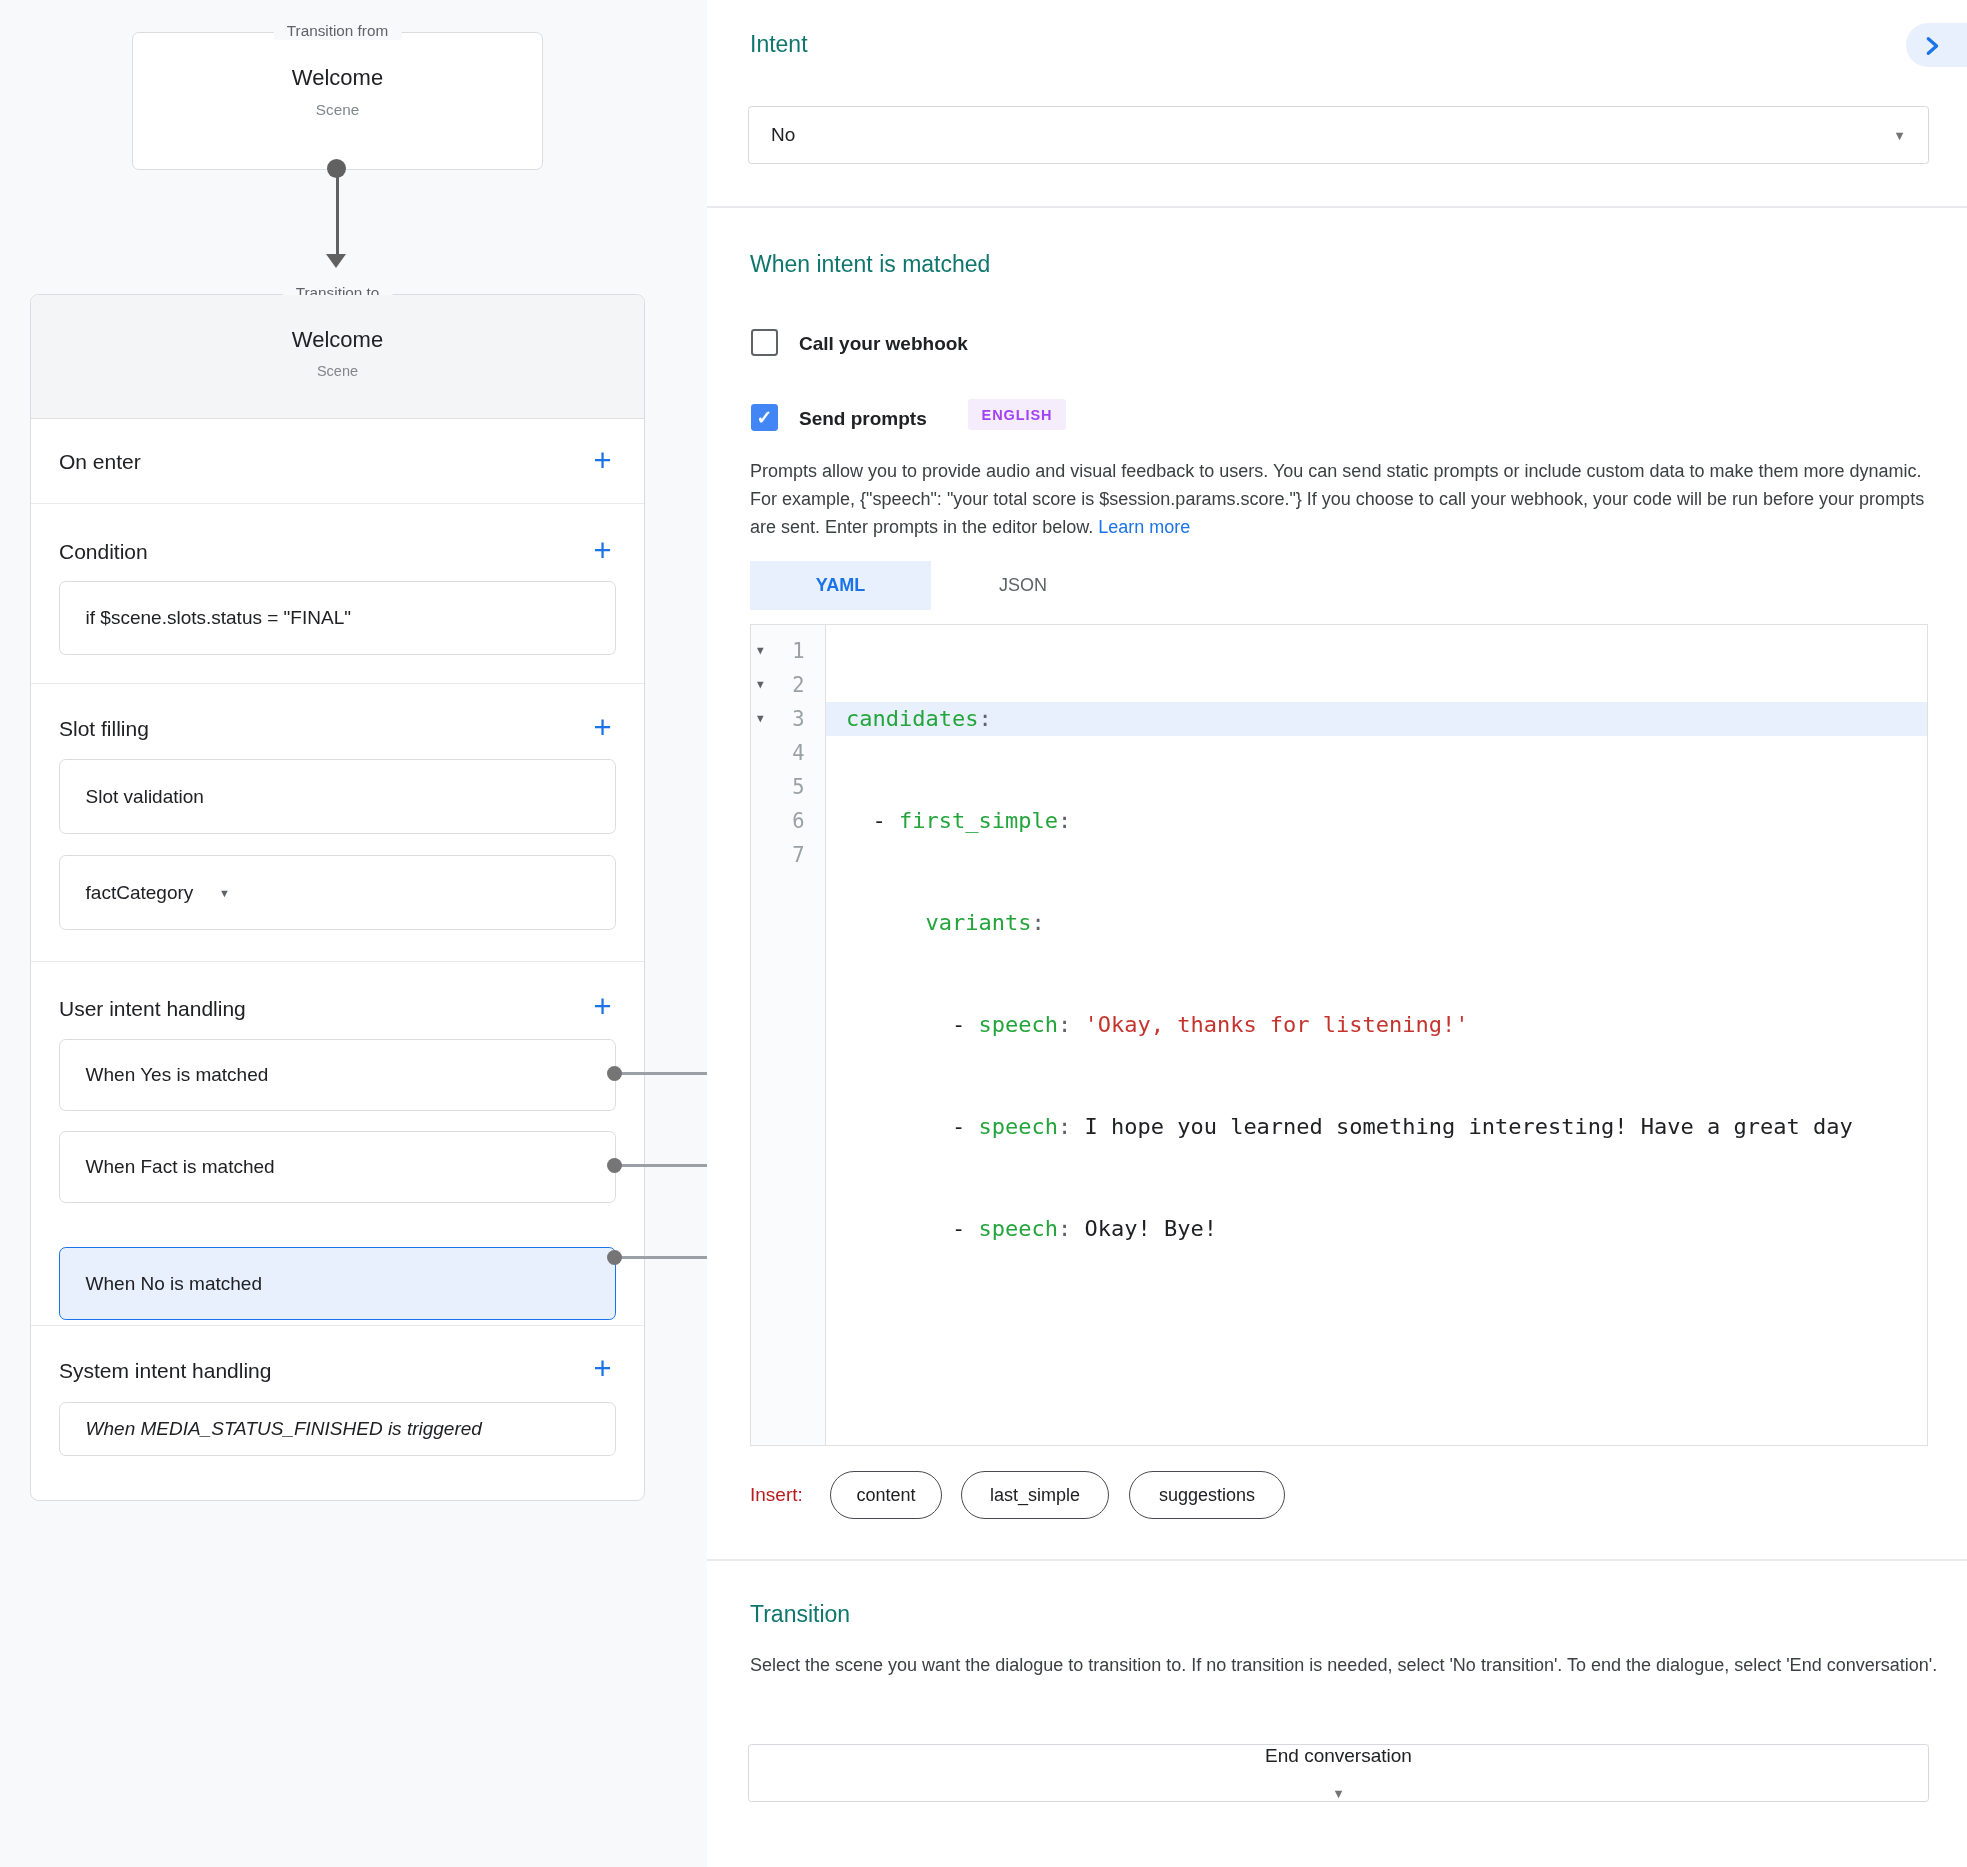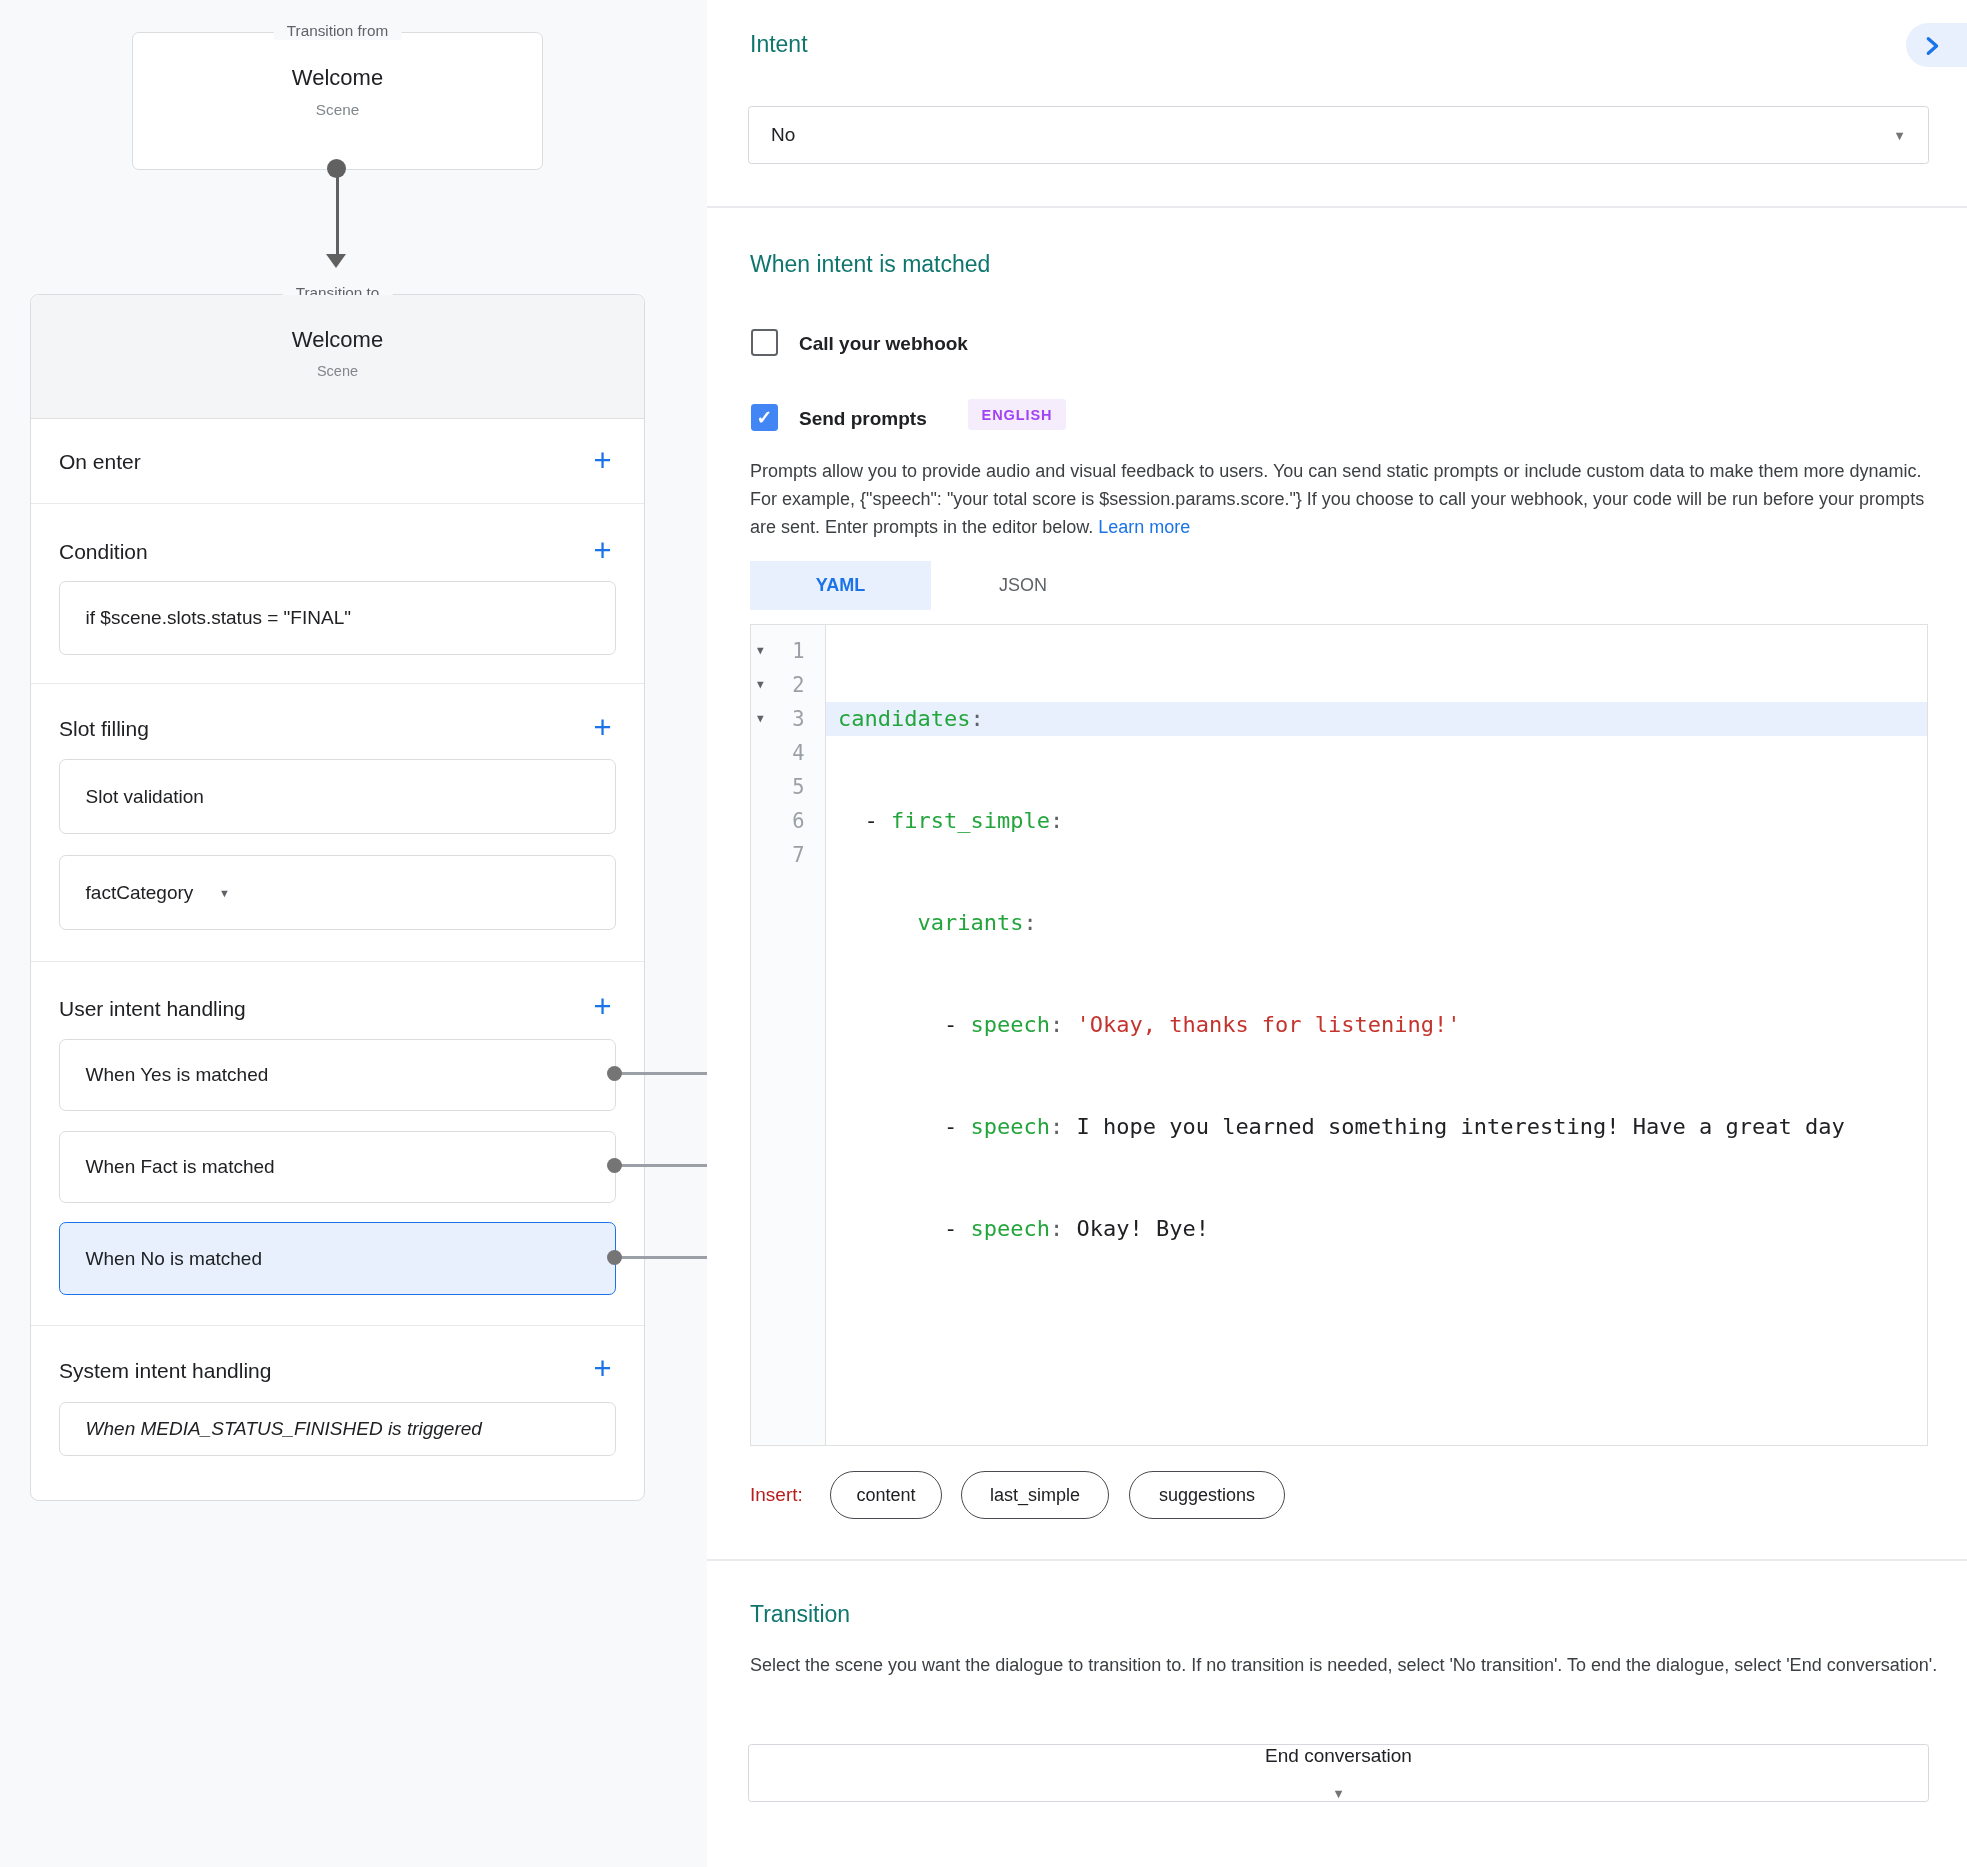--- a/index.html
+++ b/index.html
@@ -23,21 +23,21 @@
     border-bottom:0.9px solid #e0e0e0;border-radius:8.5px 8.5px 0 0;text-align:center;box-sizing:border-box;}
   .card-title{padding-top:32px;font-size:22px;color:#202124;}
   .card-sub{margin-top:10.2px;font-size:14.5px;color:#80868b;}
   .sec-div{position:absolute;left:0;width:100%;height:0.9px;background:#e8eaed;}
   .sec-label{position:absolute;left:28px;font-size:21px;color:#202124;}
   .plus-btn{position:absolute;left:552px;width:39px;height:39px;color:#1a73e8;font-size:31px;
     line-height:37px;text-align:center;cursor:pointer;}
   .item-box{position:absolute;left:28px;width:557px;height:75px;border:0.9px solid #dadce0;border-radius:6.8px;
     background:#fff;display:flex;align-items:center;padding-left:25.6px;box-sizing:border-box;
     font-size:19px;color:#202124;}
-  .item-box.sel{border:1.7px solid #1a73e8;background:#e8f0fe;}
+  .item-box.sel{border:1.7px solid #1a73e8;background:#e8f0fe;margin-top:25px;}
   .mini-caret{margin-left:25.6px;font-size:11px;color:#5f6368;}
   .link-line{position:absolute;height:2.6px;background:#9aa0a6;}
   .link-dot{position:absolute;width:15.3px;height:15.3px;border-radius:50%;background:#757575;}
   
   .h1{position:absolute;font-size:23px;color:#0f766e;}
   .expand-btn{position:absolute;left:1906px;top:23px;width:61px;height:44px;border-radius:22px 0 0 22px;
     background:#e8f0fe;cursor:pointer;}
   .expand-btn svg{position:absolute;left:15.3px;top:12px;}
   .select{position:absolute;left:748px;width:1181px;height:58px;border:0.9px solid #d5d8dc;border-radius:3.4px;
     background:#fff;display:flex;align-items:center;justify-content:space-between;
@@ -58,21 +58,21 @@
   .tab.idle{left:930px;width:186px;color:#5f6368;}
   .editor{position:absolute;left:750px;top:624px;width:1178px;height:822px;border:0.9px solid #e0e0e0;
     background:#fff;box-sizing:border-box;}
   .gutter{position:absolute;left:0;top:0;width:75px;height:100%;background:#fafbfc;
     border-right:0.9px solid #e0e0e0;box-sizing:border-box;padding-top:8.5px;}
   .gutter-row{position:relative;height:34px;font-family:"DejaVu Sans Mono",monospace;font-size:20.4px;
     color:#9aa0a6;text-align:right;padding-right:20.4px;line-height:34px;box-sizing:border-box;}
   .fold{position:absolute;left:6px;top:0;font-size:11px;color:#5f6368;cursor:pointer;}
   .code{position:absolute;left:75px;top:0;right:0;bottom:0;overflow:hidden;
     font-family:"DejaVu Sans Mono",monospace;font-size:22px;line-height:34px;padding-top:8.5px;white-space:pre;}
-  .code-line{height:34px;padding-left:12px;}
+  .code-line{height:34px;padding-left:20px;}
   .code-line.hl{background:#e8f0fe;}
   .tk{color:#23a53c;} .tp{color:#5f6368;} .ts{color:#c5332d;} .tt{color:#202124;}
   .insert-label{position:absolute;left:750px;top:1484px;font-size:19px;color:#b91c1c;}
   .chip{position:absolute;top:1471px;height:48px;border:1.7px solid #474b4f;border-radius:24px;
     display:flex;align-items:center;justify-content:center;font-size:18px;color:#202124;
     box-sizing:border-box;cursor:pointer;background:#fff0;}
 </style>
 </head>
 <body>
 

